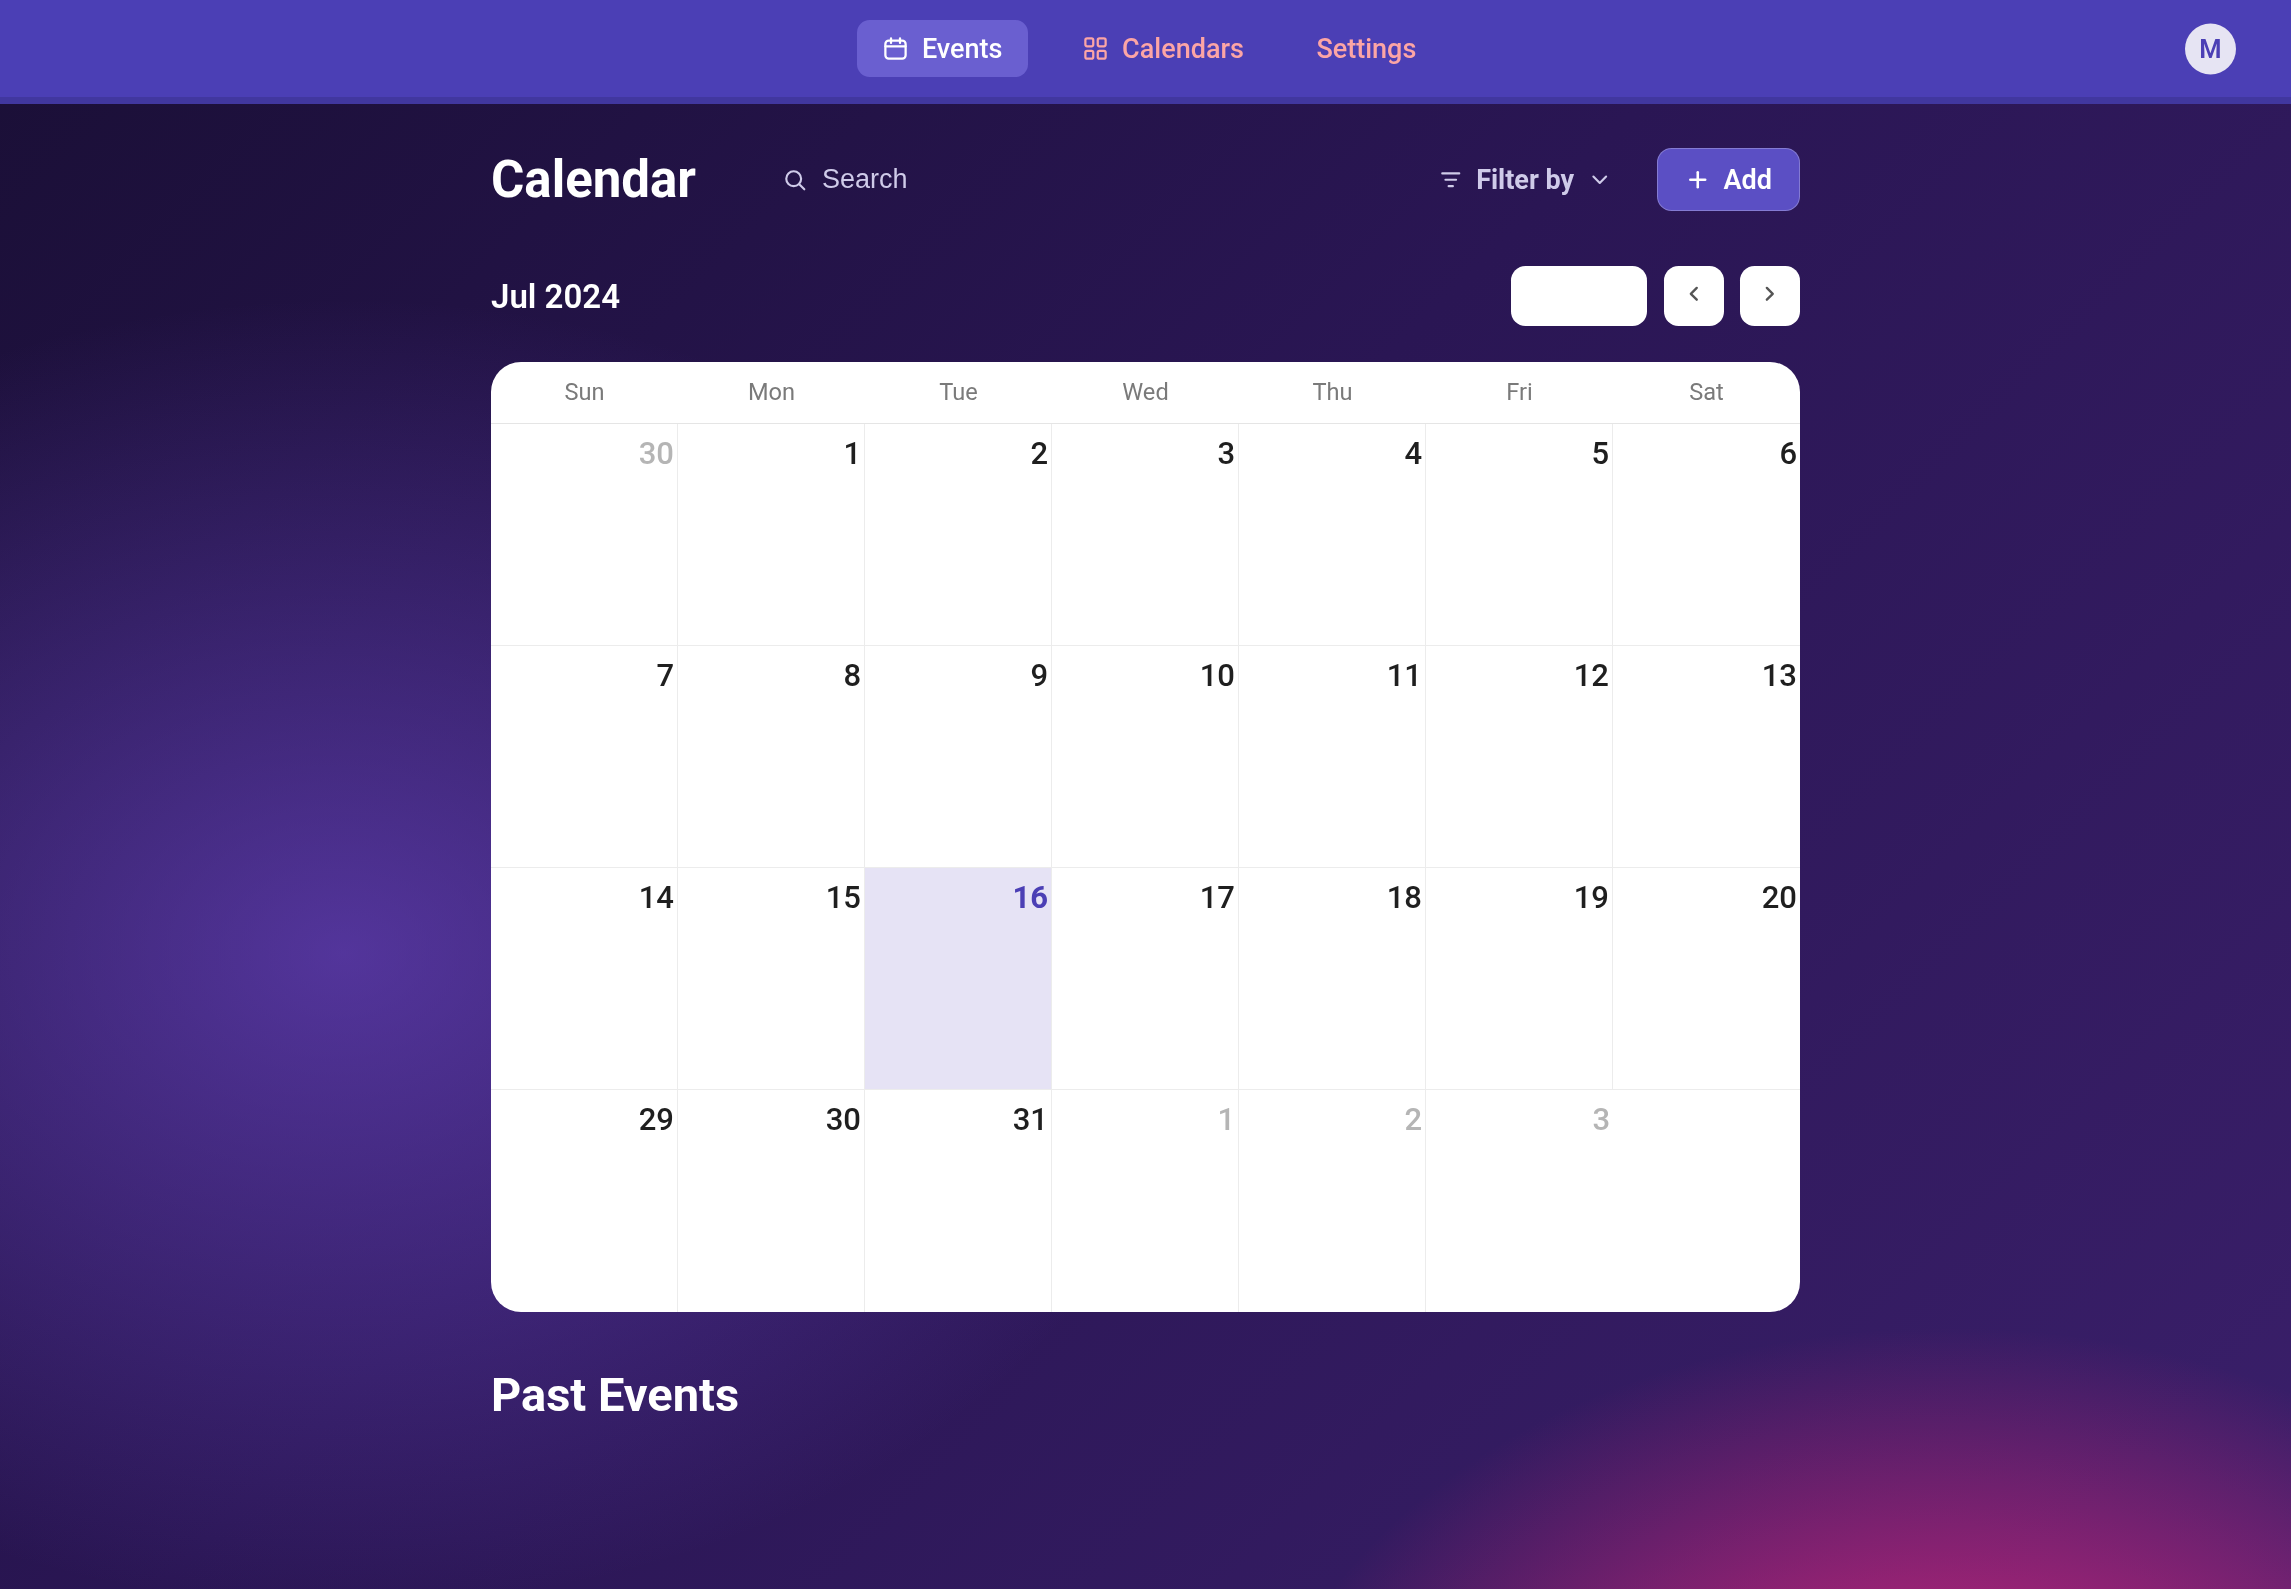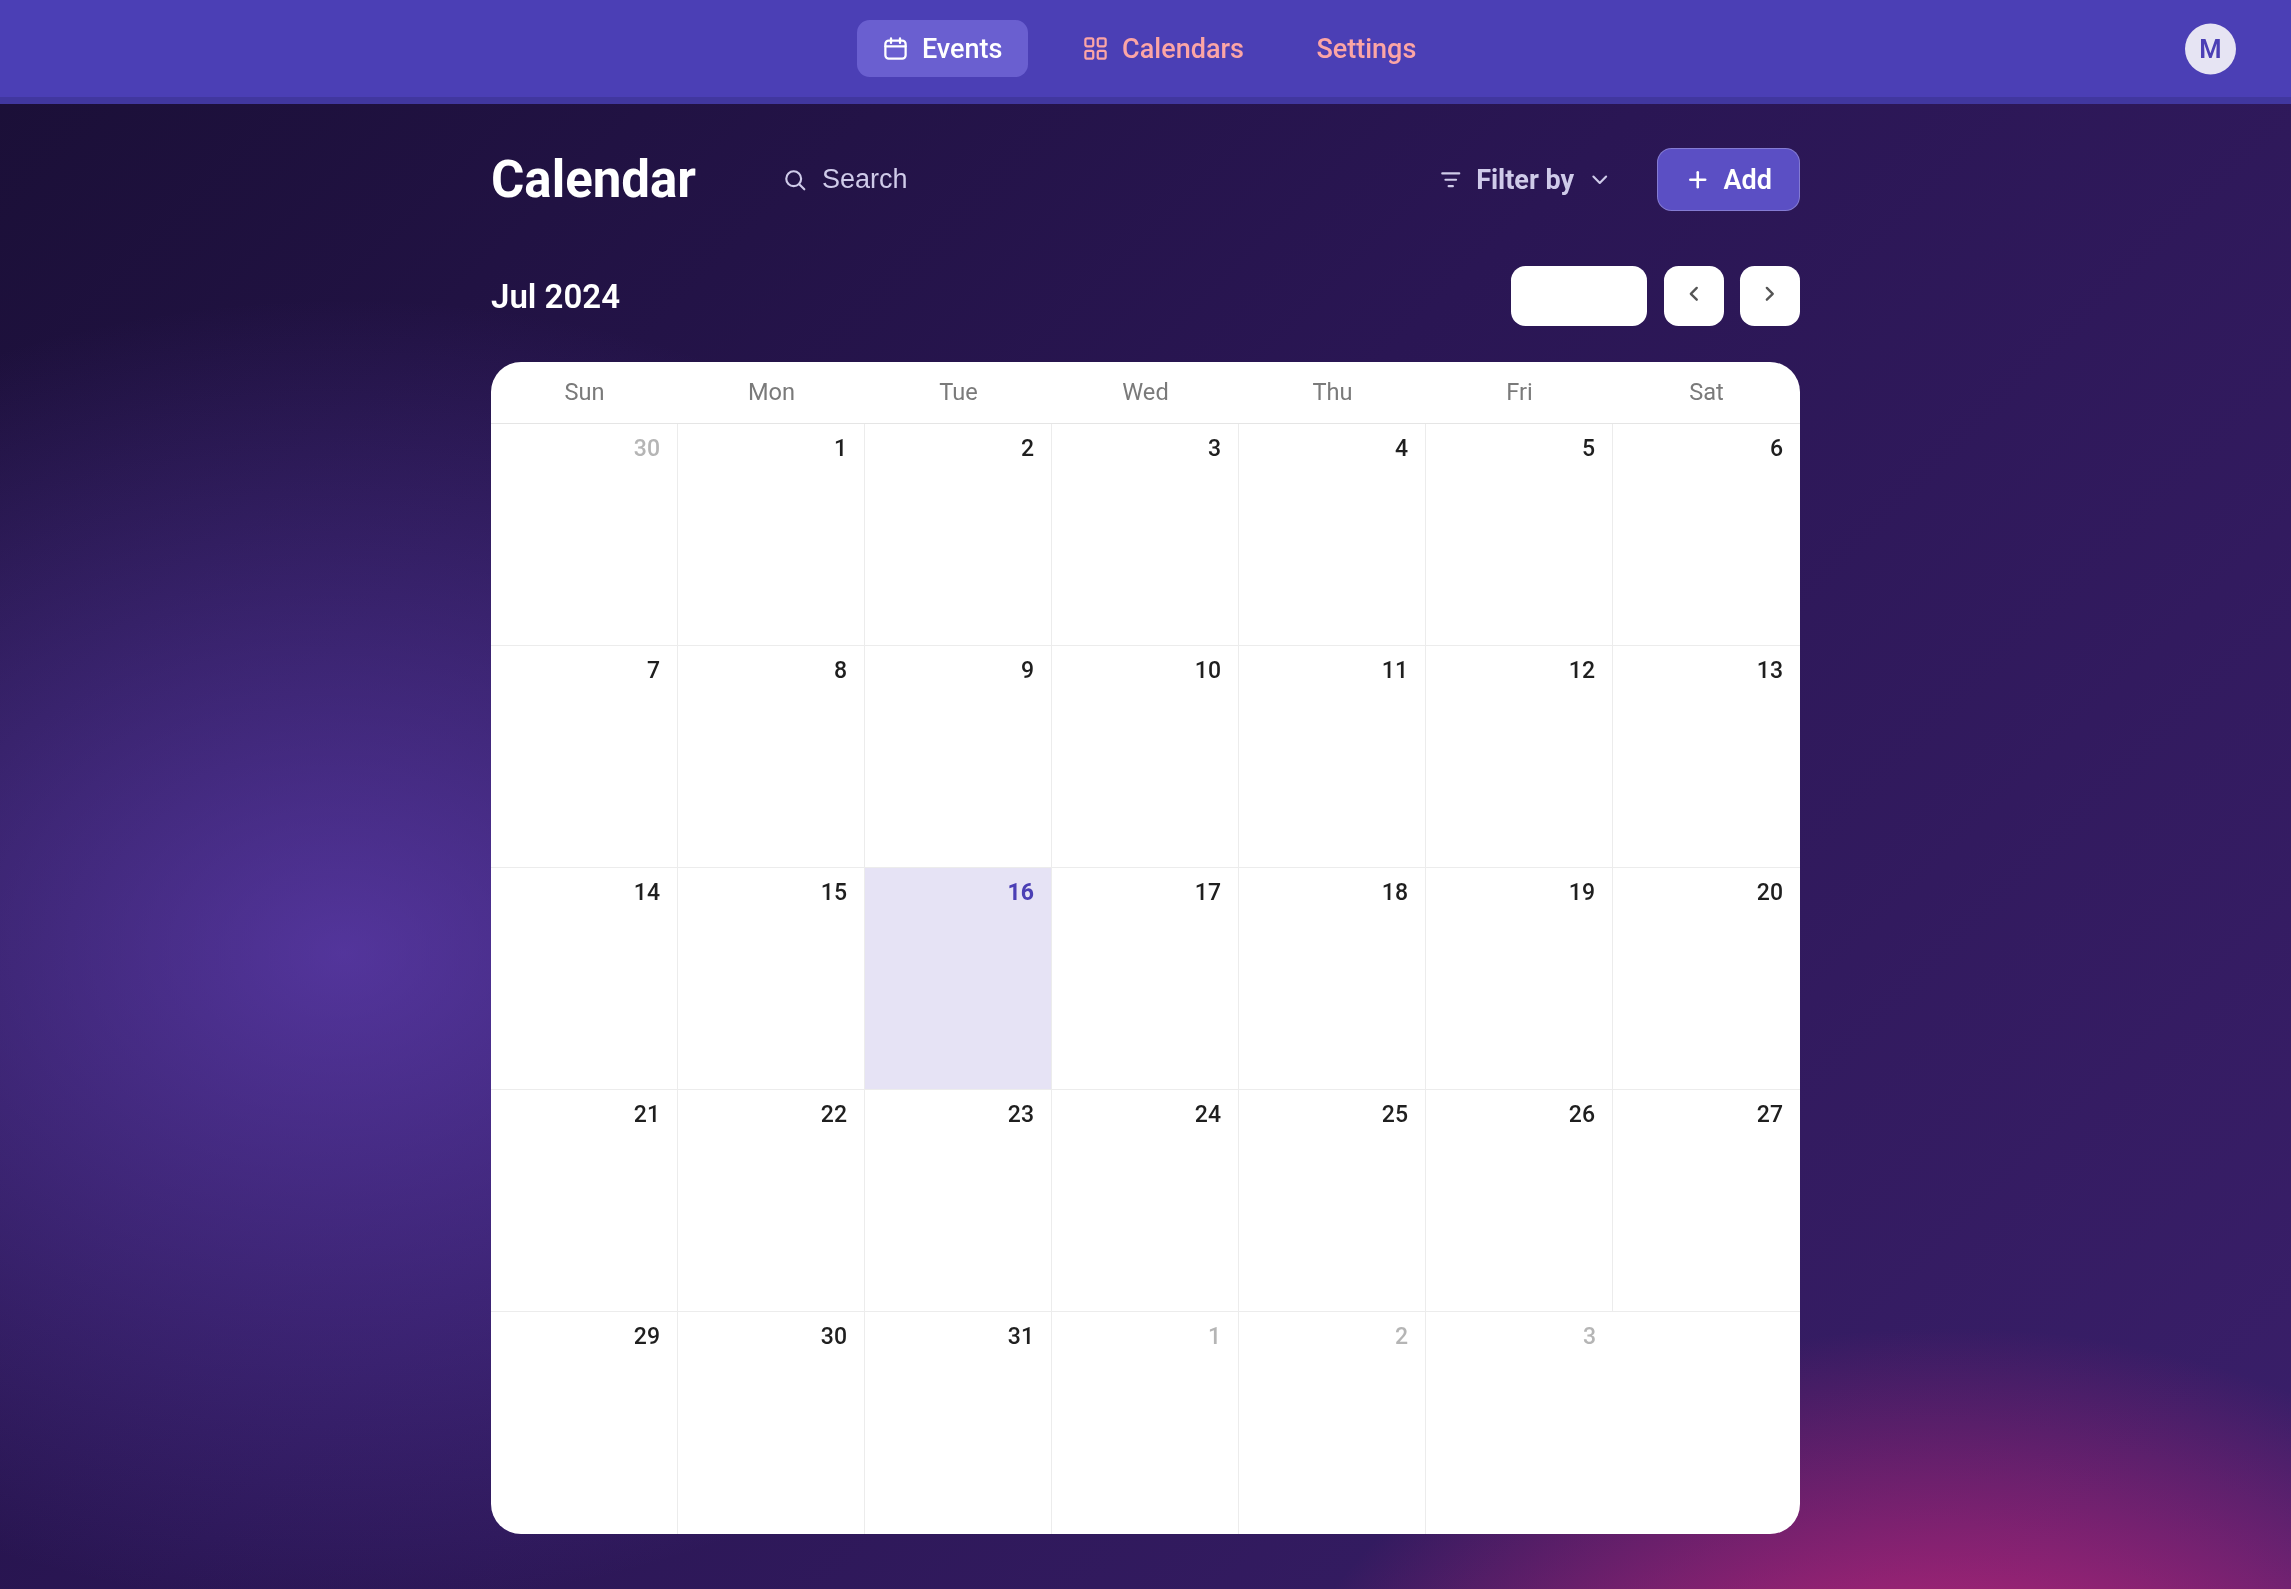--- a/index.html
+++ b/index.html
@@ -174,22 +174,22 @@
     height: 222px;
     border-right: 0.9px solid #ececec;
     border-bottom: 0.9px solid #ececec;
     position: relative;
     cursor: pointer;
   }
   .week .day:last-child { border-right: none; }
   .weeks .week:last-child .day { border-bottom: none; }
   .day-num {
     position: absolute;
-    top: 11px; right: 17px;
-    font-size: 23px;
+    top: 11px; right: 3px;
+    font-size: 31px;
     font-weight: 500;
     color: #1f1f1f;
     text-align: right;
   }
   .day.outside .day-num { color: #b5b5b5; }
   .day.today { background: #e6e3f5; }
   .day.today .day-num { color: #4b3fb5; font-weight: 700; }
 
   
   .past-events {
@@ -381,43 +381,20 @@
           </div>
           <div class="day">
             <div class="day-num">19</div>
           </div>
           <div class="day">
             <div class="day-num">20</div>
           </div>
         </div>
         <div class="week">
           <div class="day">
-            <div class="day-num">21</div>
-          </div>
-          <div class="day">
-            <div class="day-num">22</div>
-          </div>
-          <div class="day">
-            <div class="day-num">23</div>
-          </div>
-          <div class="day">
-            <div class="day-num">24</div>
-          </div>
-          <div class="day">
-            <div class="day-num">25</div>
-          </div>
-          <div class="day">
-            <div class="day-num">26</div>
-          </div>
-          <div class="day">
-            <div class="day-num">27</div>
-          </div>
-        </div>
-        <div class="week">
-          <div class="day">
             <div class="day-num">29</div>
           </div>
           <div class="day">
             <div class="day-num">30</div>
           </div>
           <div class="day">
             <div class="day-num">31</div>
           </div>
           <div class="day outside">
             <div class="day-num">1</div>

